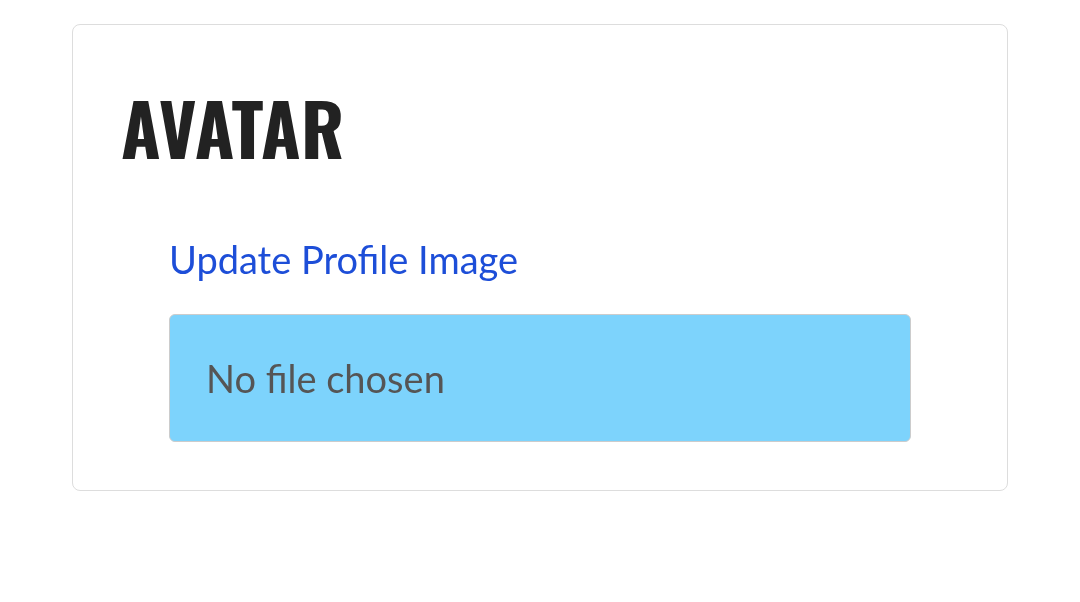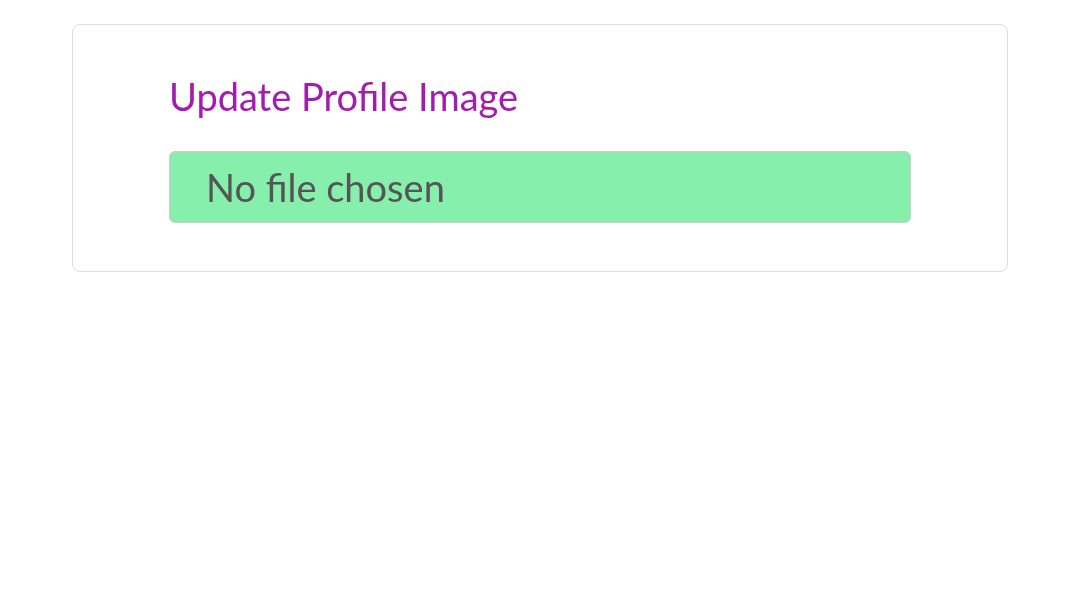--- a/index.html
+++ b/index.html
@@ -27,37 +27,37 @@
       color: #222222;
       margin-bottom: 56px;
       font-family: 'Oswald', 'Arial Black', Arial, sans-serif;
     }
     .form-section {
       padding-left: 48px;
       padding-right: 48px;
     }
     .field-label {
       font-size: 38px;
-      color: #a21caf;
+      color: #1d4ed8;
       margin-bottom: 32px;
       display: block;
       font-weight: 400;
     }
     .file-input-wrapper {
       position: relative;
       width: 100%;
     }
     .file-input-display {
       width: 100%;
       border: 1px solid #cccccc;
       border-radius: 6px;
-      padding: 12px 36px;
+      padding: 40px 36px;
       font-size: 38px;
       color: #555555;
-      background: #86efac;
+      background: #7dd3fc;
       cursor: pointer;
     }
     .button-row {
       display: flex;
       justify-content: flex-end;
       margin-top: 4px;
     }
     .edit-button {
       background: #2a8cd4;
       color: #ffffff;
@@ -66,19 +66,20 @@
       padding: 28px 42px;
       font-size: 40px;
       cursor: pointer;
       font-family: inherit;
     }
   </style>
 </head>
 <body>
 
 <div class="card">
+  <h2 class="card-title">AVATAR</h2>
   <div class="form-section">
     <label class="field-label">Update Profile Image</label>
     <div class="file-input-wrapper">
       <div class="file-input-display">No file chosen</div>
     </div>
   </div>
 </div>
 
 </body></html>

